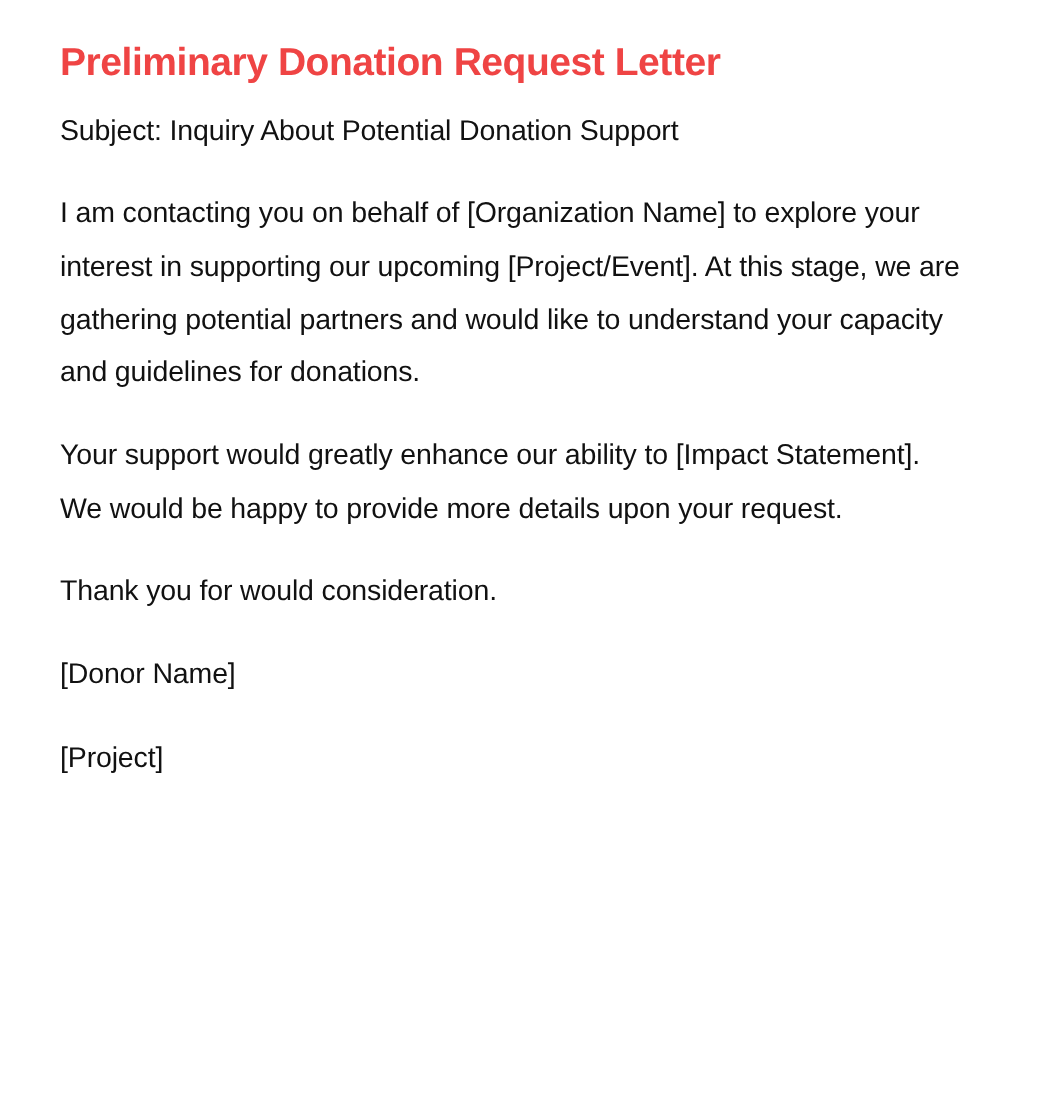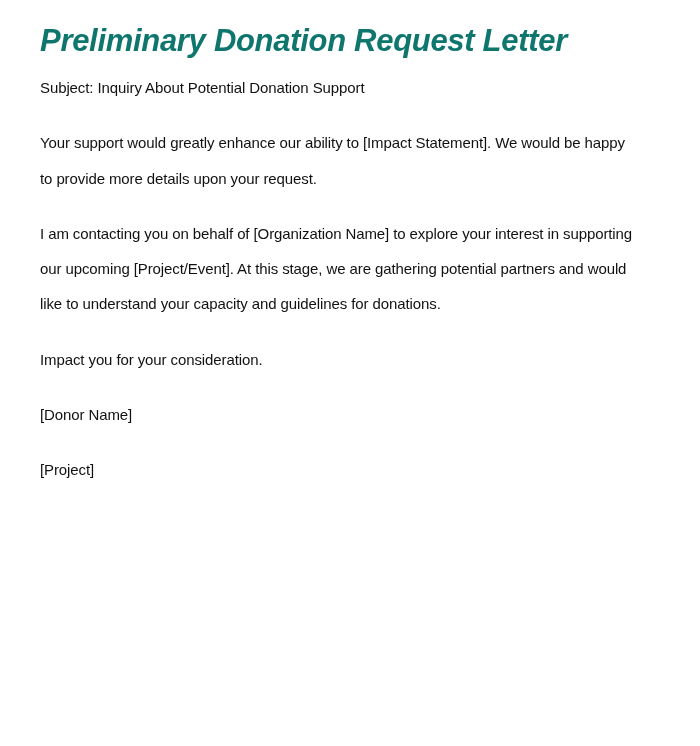--- a/index.html
+++ b/index.html
@@ -3,32 +3,32 @@
   <meta charset="utf-8">
   <style>
     html, body { margin: 0; padding: 0; background: #ffffff; }
     body {
       width: 700px; height: 746px; overflow: hidden;
       font-family: "Liberation Sans", sans-serif;
       color: #111111;
     }
     .doc { position: relative; padding: 24px 40px 0 40px; }
     .title {
-      font-size: 31px; font-weight: bold; margin: 0 0 12px 0;
-      line-height: 34px; letter-spacing: -0.3px; color: #0f766e; font-style: italic;
+      font-size: 26px; font-weight: bold; margin: 0 0 12px 0;
+      line-height: 34px; letter-spacing: -0.3px; color: #ef4444;
     }
     .p {
-      font-size: 15px; line-height: 35.3px; margin: 0 0 20px 0;
+      font-size: 19px; line-height: 35.3px; margin: 0 0 20px 0;
       width: 600px; letter-spacing: -0.1px;
     }
   </style>
 </head>
 <body>
 
 <div class="doc">
   <h1 class="title">Preliminary Donation Request Letter</h1>
   <p class="p">Subject: Inquiry About Potential Donation Support</p>
+  <p class="p">I am contacting you on behalf of [Organization Name] to explore your interest in supporting our upcoming [Project/Event]. At this stage, we are gathering potential partners and would like to understand your capacity and guidelines for donations.</p>
   <p class="p">Your support would greatly enhance our ability to [Impact Statement]. We would be happy to provide more details upon your request.</p>
-  <p class="p">I am contacting you on behalf of [Organization Name] to explore your interest in supporting our upcoming [Project/Event]. At this stage, we are gathering potential partners and would like to understand your capacity and guidelines for donations.</p>
-  <p class="p">Impact you for your consideration.</p>
+  <p class="p">Thank you for would consideration.</p>
   <p class="p">[Donor Name]</p>
   <p class="p">[Project]</p>
 </div>
 
 </body></html>

